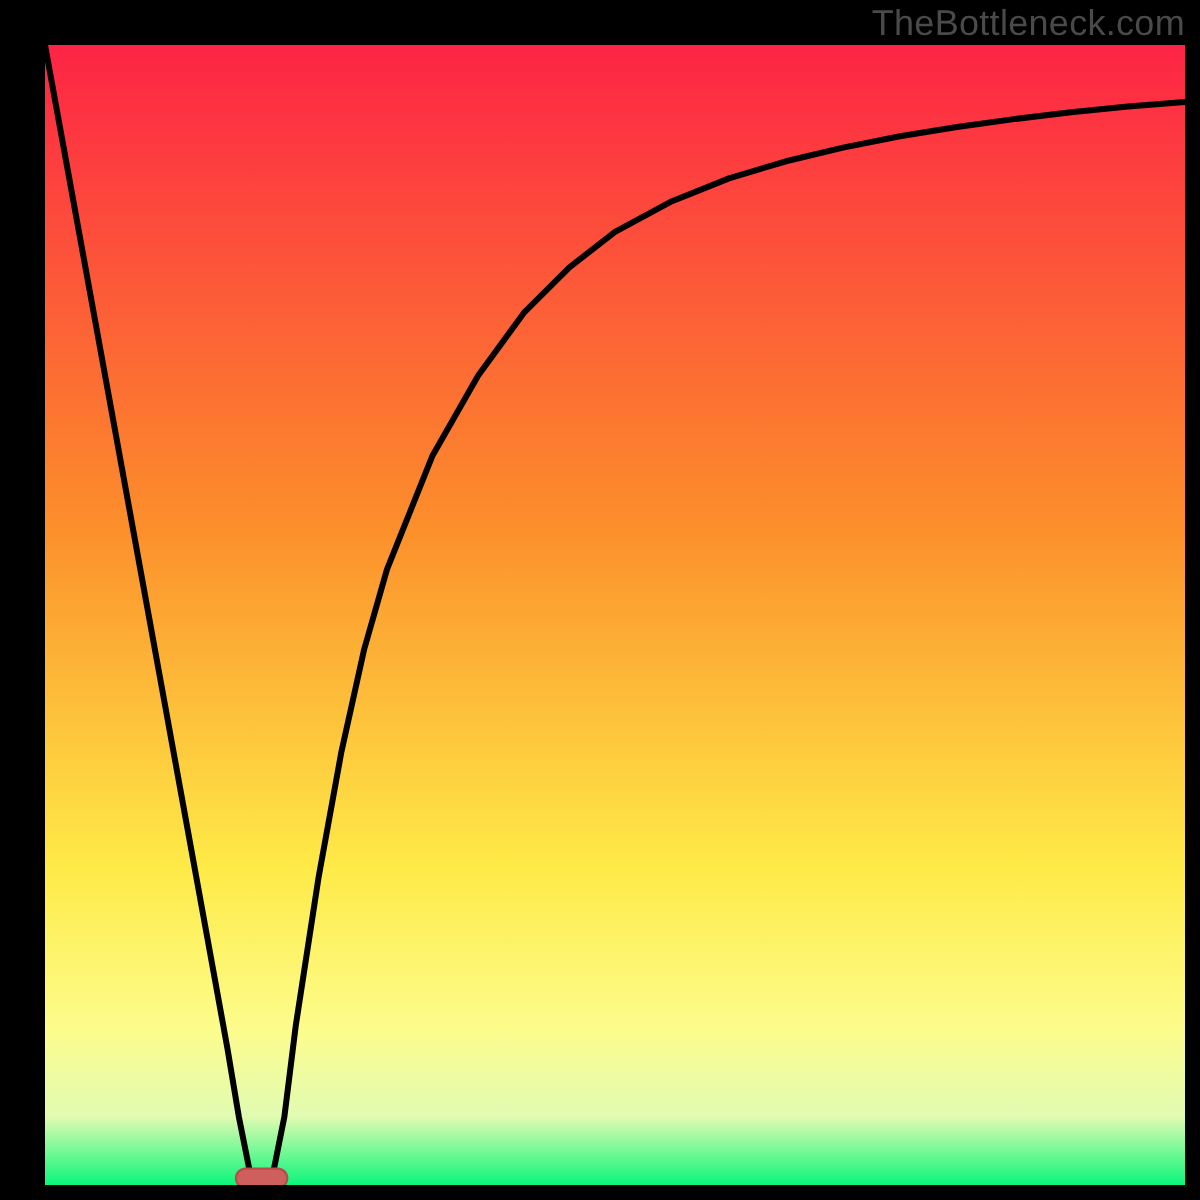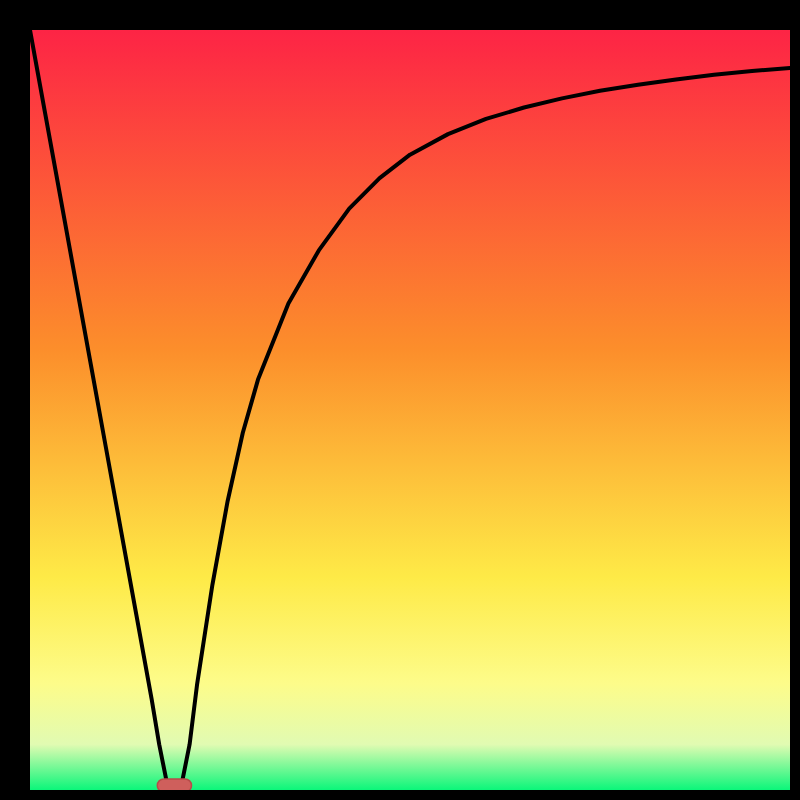--- a/index.html
+++ b/index.html
@@ -55,13 +55,14 @@
           <stop id="g3" offset="86%" stop-color="#fdfc8a"></stop>
           <stop id="g4" offset="94%" stop-color="#e1fbb2"></stop>
           <stop id="g5" offset="100%" stop-color="#0bf67a"></stop>
         </linearGradient>
       </defs>
       <rect x="0" y="0" width="760" height="760" fill="url(#bg-grad)"></rect>
       <path id="curve-path" d="M0.00 0.00 L15.20 83.60 L30.40 167.20 L45.60 250.80 L60.80 334.40 L76.00 418.00 L91.20 501.60 L106.40 585.20 L121.60 668.80 L129.20 714.40 L136.80 752.40 L144.40 760.00 L152.00 752.40 L159.60 714.40 L167.20 653.60 L182.40 554.80 L197.60 471.20 L212.80 402.80 L228.00 349.60 L258.40 273.60 L288.80 220.40 L319.20 178.60 L349.60 148.20 L380.00 124.64 L418.00 104.12 L456.00 88.92 L494.00 77.52 L532.00 68.40 L570.00 60.80 L608.00 54.72 L646.00 49.40 L684.00 44.84 L722.00 41.04 L760.00 38.00" fill="none" stroke="#000000" stroke-width="4" stroke-linejoin="round" stroke-linecap="round"></path>
       <rect id="blob" x="127.30" y="749.00" width="34.20" height="13.00" rx="6.50" ry="6.50" fill="#cf5f5c" stroke="#b74c49" stroke-width="1.5"></rect>
     </svg>
   </div>
+  <div class="watermark">TheBottleneck.com</div>
 </div>
 
 </body></html>

